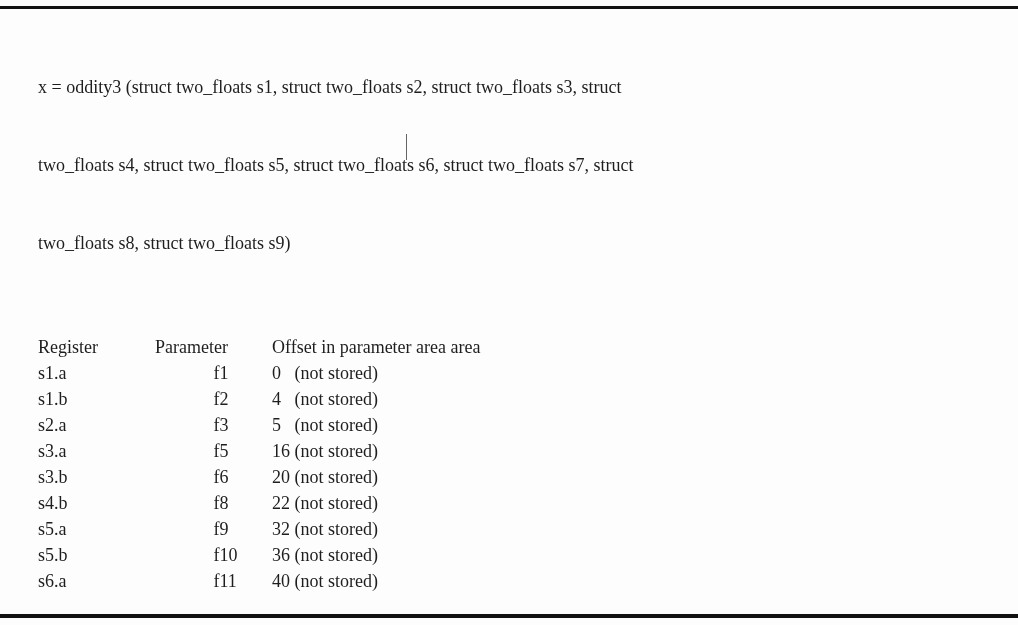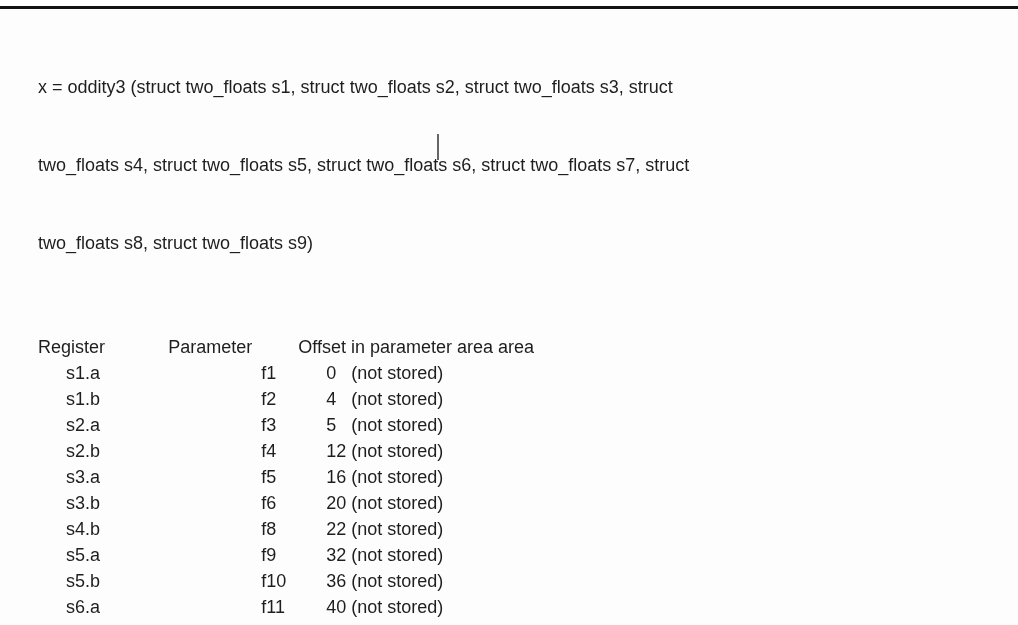--- a/index.html
+++ b/index.html
@@ -12,21 +12,21 @@
   html, body {
     width: 1018px;
     height: 625px;
     background: var(--bg);
     overflow: hidden;
   }
   .page {
     width: 1018px;
     height: 562px;
     padding-top: 6px;
-    font-family: Liberation Sans, sans-serif;
+    font-family: Liberation Serif, serif;
     font-size: 18px;
     line-height: 26px;
     color: var(--text);
   }
   .figure {
     border-top: 3px solid var(--rule);
     border-bottom: 4px solid var(--rule);
     min-height: 611px;
     padding: 13px 30px 20px 38px;
   }
@@ -46,21 +46,20 @@
     top: -19px;
     width: 1.5px;
     height: 26px;
     background: var(--caret);
   }
   .param-table { margin-top: 26px; }
   .t-row {
     display: grid;
     grid-template-columns: 19ch 7ch auto;
     white-space: pre;
-    margin-left: 28px;
   }
   .t-head {
     display: grid;
     grid-template-columns: 13ch 13ch auto;
     white-space: pre;
   }
   .cell { white-space: pre; }
 </style>
 </head>
 <body>
@@ -92,25 +91,20 @@
     <span class="cell"> f2</span>
     <span class="cell">4   (not stored)</span>
   </div>
 
   <div class="t-row">
     <span class="cell">s2.a</span>
     <span class="cell"> f3</span>
     <span class="cell">5   (not stored)</span>
   </div>
 
-  <div class="t-row">
-    <span class="cell">s2.b</span>
-    <span class="cell"> f4</span>
-    <span class="cell">12 (not stored)</span>
-  </div>
 
   <div class="t-row">
     <span class="cell">s3.a</span>
     <span class="cell"> f5</span>
     <span class="cell">16 (not stored)</span>
   </div>
 
   <div class="t-row">
     <span class="cell">s3.b</span>
     <span class="cell"> f6</span>

